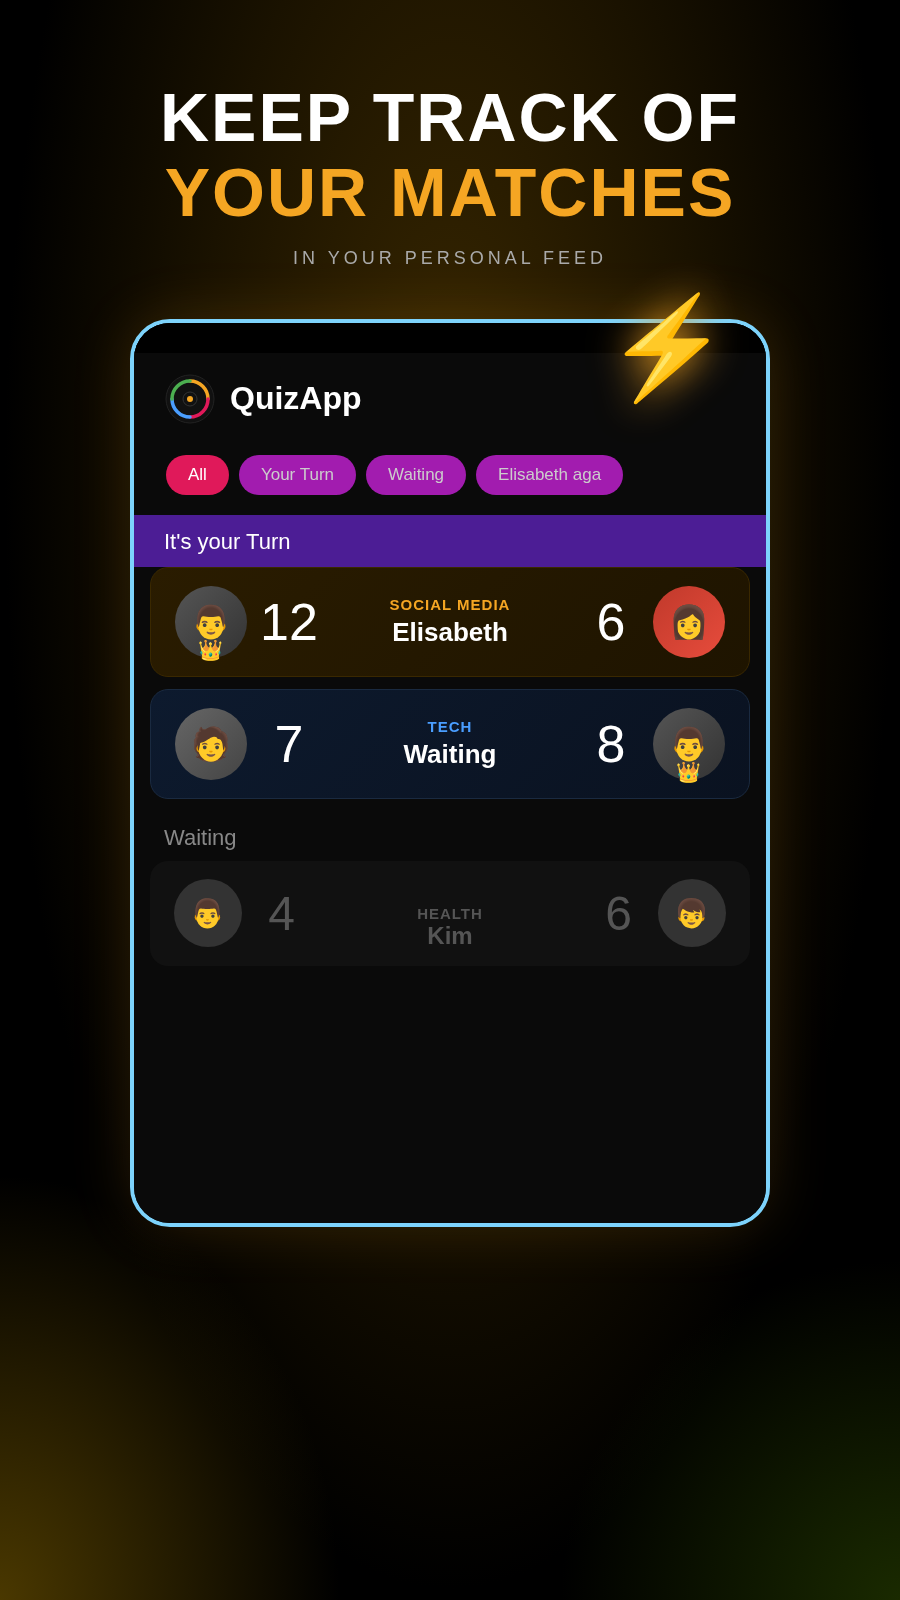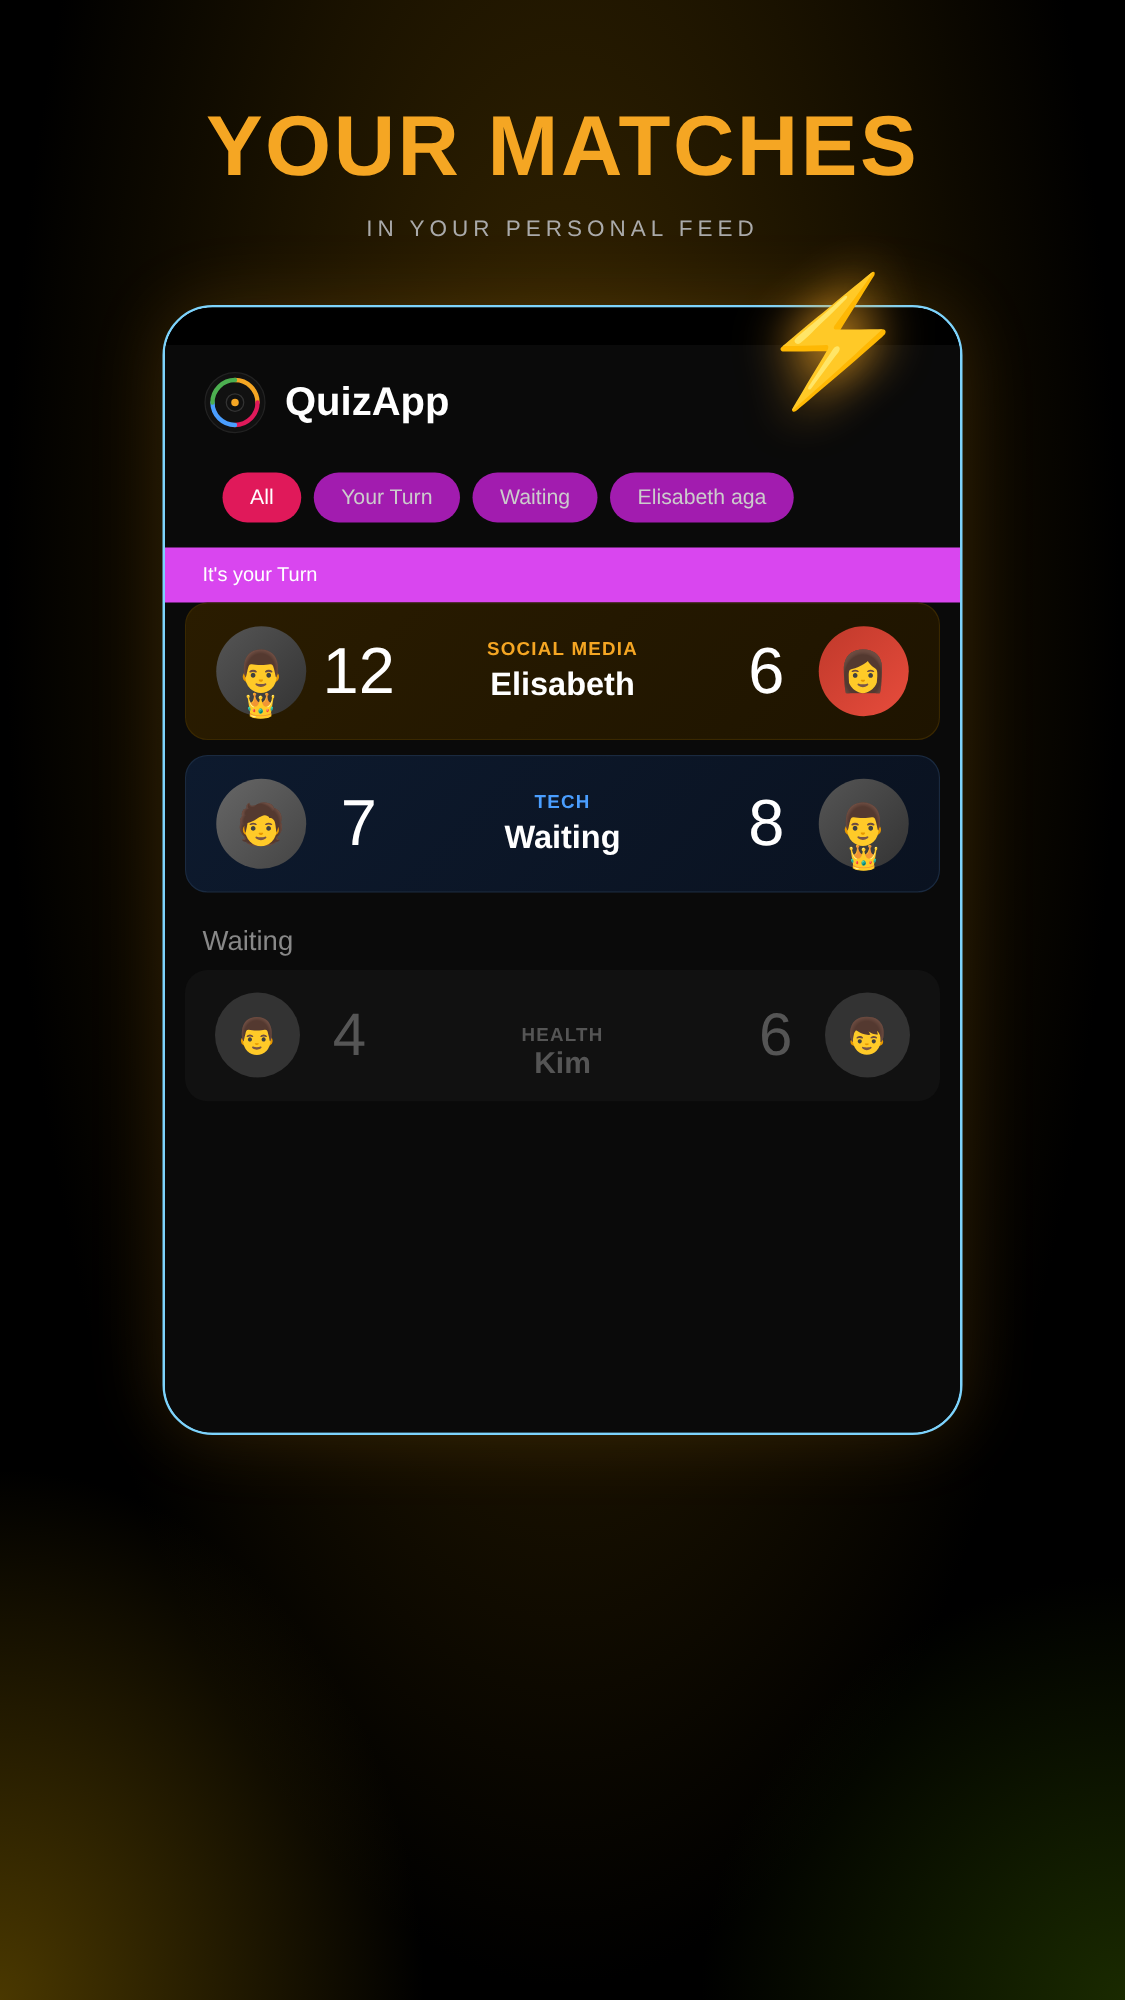--- a/index.html
+++ b/index.html
@@ -88,21 +88,21 @@
       top: -30px;
       right: 40px;
       font-size: 100px;
       z-index: 10;
       filter: drop-shadow(0 0 20px #f5a623);
     }
 
     .phone-frame {
       background: #111;
       border-radius: 40px;
-      border: 2px solid #7dd3fc;
+      border: 4px solid #7dd3fc;
       overflow: hidden;
       padding: 0;
       box-shadow: 0 0 60px rgba(245, 166, 35, 0.15), inset 0 0 40px rgba(0,0,0,0.8);
     }
 
     
     .phone-inner {
       background: #0a0a0a;
       min-height: 900px;
     }
@@ -129,21 +129,21 @@
       font-size: 32px;
       font-weight: 700;
       color: #ffffff;
     }
 
     
     .filter-tabs {
       display: flex;
       flex-direction: row;
       gap: 10px;
-      padding: 10px 46px 20px;
+      padding: 10px 32px 20px;
       background: #0a0a0a;
     }
 
     .tab-pill {
       padding: 10px 22px;
       border-radius: 30px;
       font-size: 17px;
       font-weight: 500;
       cursor: pointer;
     }
@@ -153,24 +153,24 @@
       color: #fff;
     }
 
     .tab-pill.inactive {
       background: #a21caf;
       color: #ccc;
     }
 
     
     .section-label {
-      font-size: 16px;
+      font-size: 22px;
       color: #ffffff;
       padding: 14px 30px 12px;
-      background: #d946ef;
+      background: #4c1d95;
     }
 
     
     .match-card {
       display: flex;
       align-items: center;
       padding: 18px 24px;
       margin: 0 0 4px 0;
       border-radius: 18px;
       gap: 12px;
@@ -324,20 +324,21 @@
 </head>
 <body>
 
 <div class="bg"></div>
 <div class="bg-glow-left"></div>
 <div class="bg-glow-right"></div>
 
 <div class="content">
 
   <div class="header">
+    <div class="header-line1">KEEP TRACK OF</div>
     <div class="header-line2">YOUR MATCHES</div>
     <div class="header-sub">IN YOUR PERSONAL FEED</div>
   </div>
 
   <div class="phone-wrapper">
 
     <div class="lightning">⚡</div>
 
     <div class="phone-frame">
       <div class="phone-inner">

